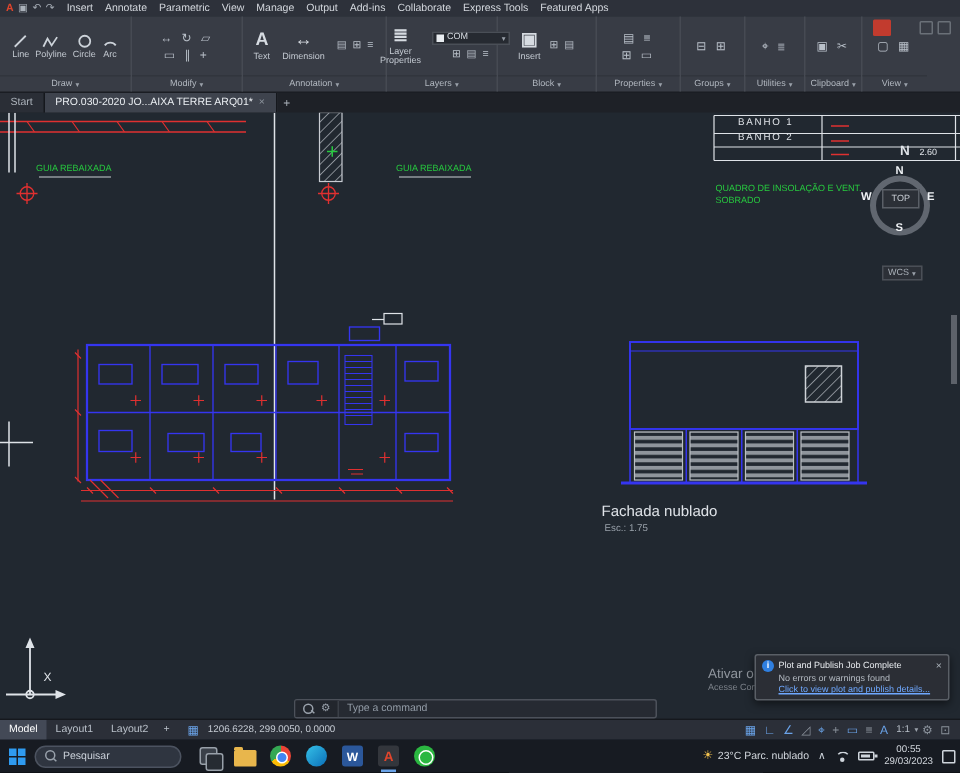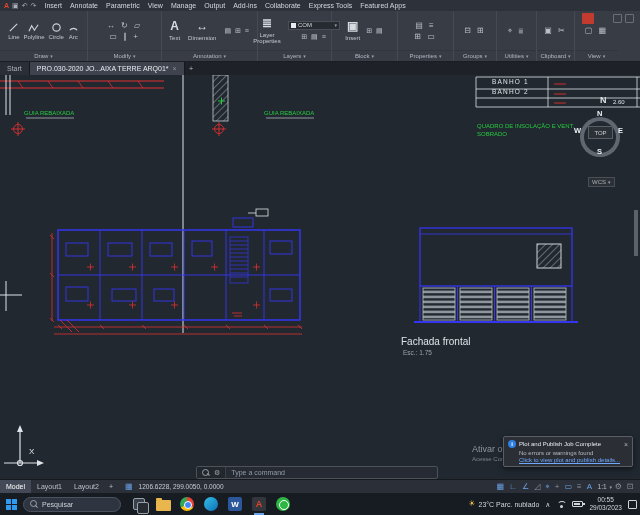--- a/index.html
+++ b/index.html
@@ -426,21 +426,21 @@
     </svg>
 
     <div class="ct green" style="left:24px;top:35px;font-size:6px">GUIA REBAIXADA</div>
     <div class="ct green" style="left:264px;top:35px;font-size:6px">GUIA REBAIXADA</div>
     <div class="ct white" style="left:492px;top:4px;font-size:6.5px;letter-spacing:1.2px">BANHO 1</div>
     <div class="ct white" style="left:492px;top:14px;font-size:6.5px;letter-spacing:1.2px">BANHO 2</div>
     <div class="ct white" style="left:600px;top:21px;font-size:9px;font-weight:bold">N</div>
     <div class="ct white" style="left:613px;top:24px;font-size:6px">2.60</div>
     <div class="ct green" style="left:477px;top:48px;font-size:6px">QUADRO DE INSOLAÇÃO E VENT.</div>
     <div class="ct green" style="left:477px;top:56px;font-size:6px">SOBRADO</div>
-    <div class="ct white" style="left:401px;top:262px;font-size:10px">Fachada frontal</div>
+    <div class="ct white" style="left:401px;top:262px;font-size:10px">Fachada nublado</div>
     <div class="ct gray" style="left:403px;top:275px;font-size:6.5px">Esc.: 1.75</div>
     <div class="ct white" style="left:29px;top:373px;font-size:8px">X</div>
 
     <div class="vcube">
       <div class="vring"></div>
       <span class="vl" style="left:21px;top:-1px">N</span>
       <span class="vl" style="left:-2px;top:16px">W</span>
       <span class="vl" style="left:42px;top:16px">E</span>
       <span class="vl" style="left:21px;top:37px">S</span>
       <span class="vtop">TOP</span>

